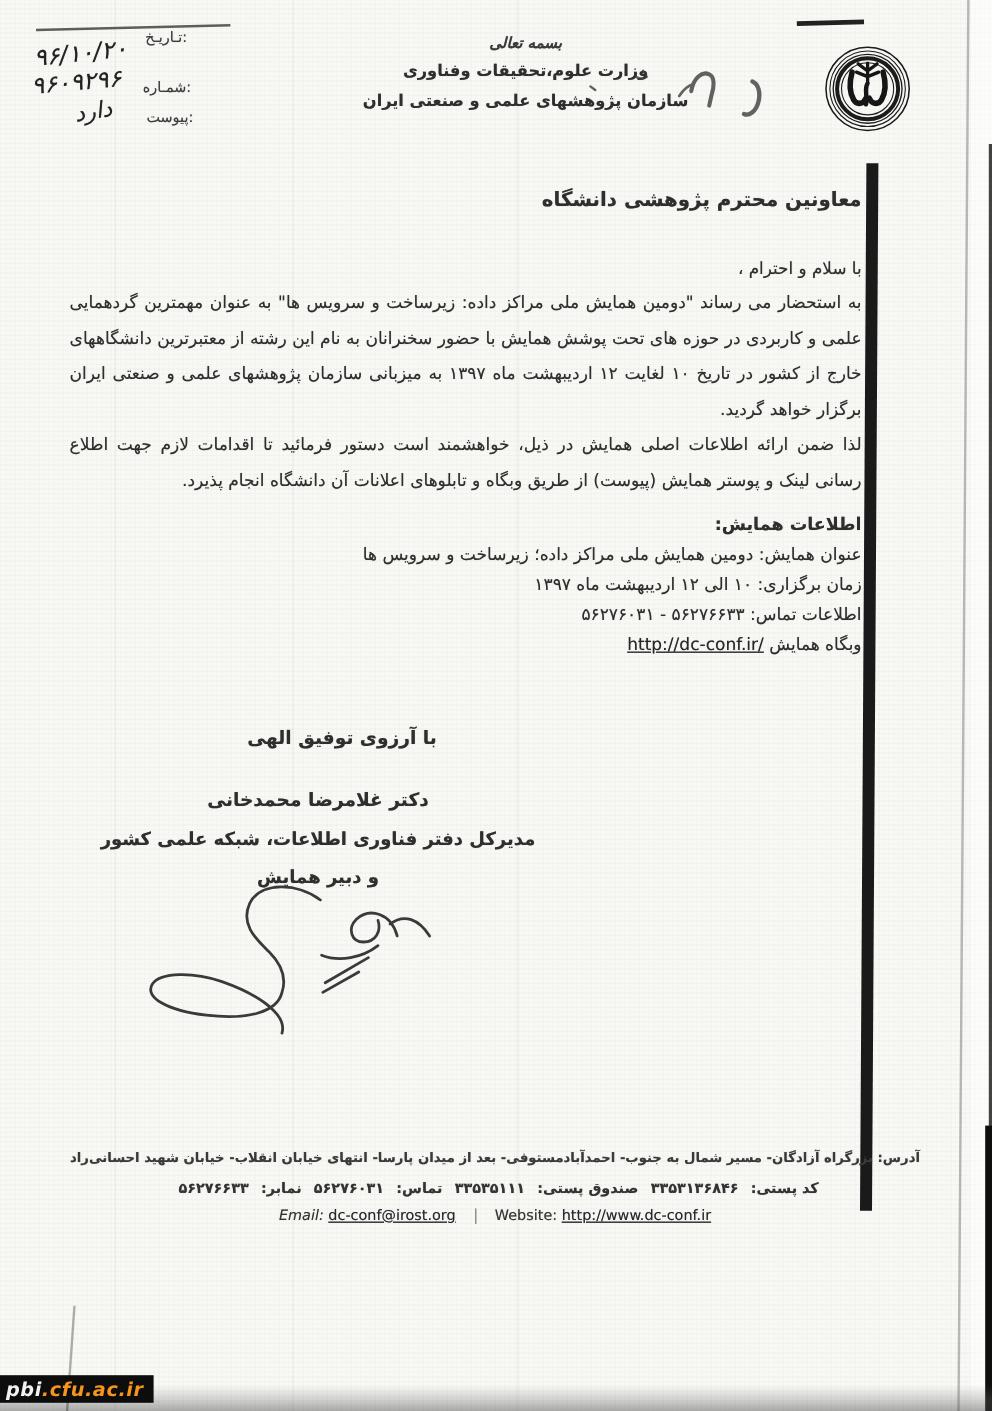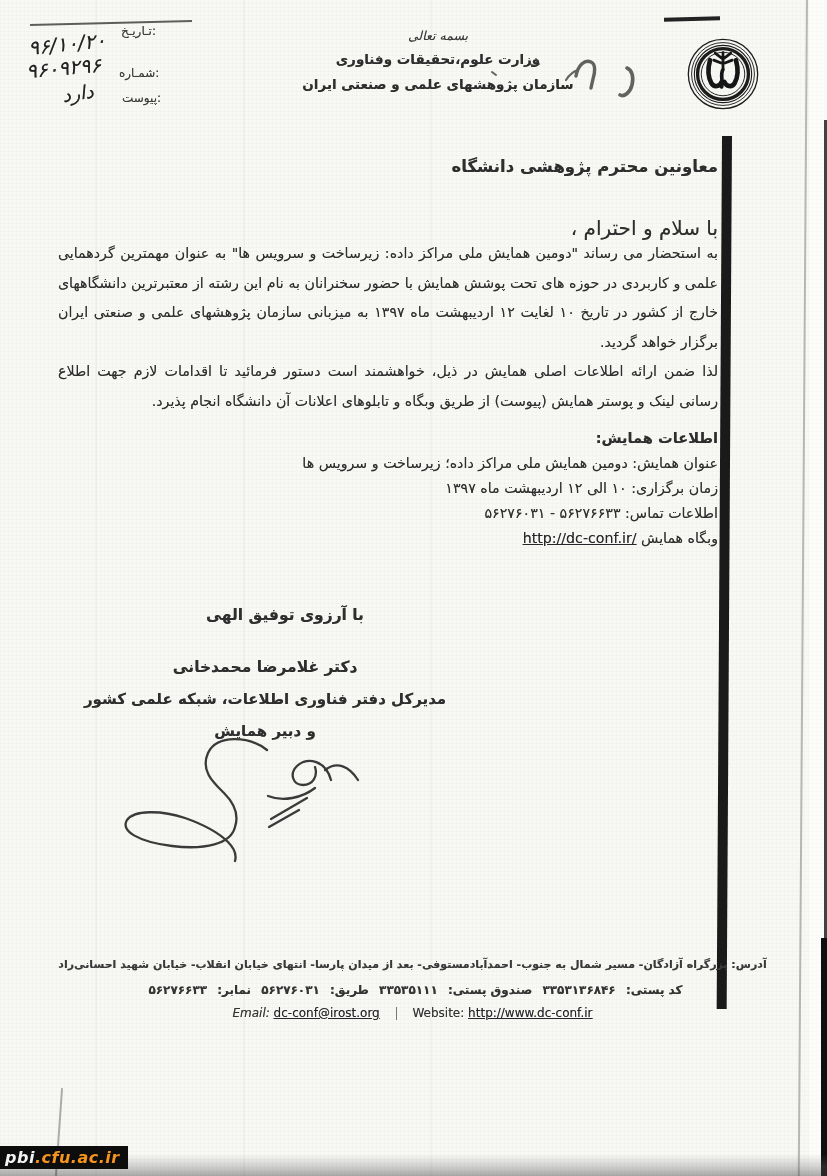--- a/index.html
+++ b/index.html
@@ -13,26 +13,26 @@
   }
   .abs{position:absolute;}
   .rtl{direction:rtl;unicode-bidi:plaintext;}
   .soft{text-shadow:0 0 0.6px rgba(70,70,70,0.55);}
   
   .meta-rule{left:30px;top:22px;width:162px;height:2px;background:rgba(55,55,55,0.8);transform:rotate(-1.4deg);}
   .meta-label{font-size:12px;color:#3c3c3c;}
   .hand{font-style:italic;color:#222;letter-spacing:1px;}
   
   .header{left:288px;top:28px;width:300px;text-align:center;}
-  .besmele{font-size:12.5px;font-style:italic;font-weight:normal;color:#3a3a3a;margin-bottom:8px;}
+  .besmele{font-size:12.5px;font-style:italic;font-weight:bold;color:#3a3a3a;margin-bottom:8px;}
   .ministry{font-size:13.5px;font-weight:bold;margin-bottom:9px;}
   .org{font-size:13.5px;font-weight:bold;}
   
   .recipient{left:58px;top:157px;width:660px;text-align:right;font-weight:bold;font-size:16.5px;}
-  .salutation{left:58px;top:216px;width:660px;text-align:right;font-size:20px;}
+  .salutation{left:58px;top:216px;width:660px;text-align:right;font-size:14px;}
   .para{left:58px;width:660px;text-align:justify;font-size:14.2px;line-height:29.5px;}
   .p1{top:239px;}
   .p2{top:357px;}
   .info{left:58px;top:429px;width:660px;text-align:right;font-size:14.2px;}
   .info-row{margin-bottom:9px;}
   .info-head{font-weight:bold;font-size:14.6px;}
   .link{text-decoration:underline;color:#26262b;}
   .ltr{direction:ltr;unicode-bidi:embed;display:inline-block;}
   .closing{left:140px;top:606px;width:290px;text-align:center;font-weight:bold;font-size:15.5px;}
   .signer-name{left:85px;top:658px;width:360px;text-align:center;font-weight:bold;font-size:15.5px;}
@@ -153,21 +153,21 @@
 
   <div class="abs f-address rtl soft">
     <span>آدرس:</span>
     <span>بزرگراه آزادگان- مسیر شمال به جنوب- احمدآبادمستوفی- بعد از میدان پارسا- انتهای خیابان انقلاب- خیابان شهید احسانی‌راد</span>
   </div>
   <div class="abs f-line2 rtl soft">
     <span>کد پستی:</span>
     <span>۳۳۵۳۱۳۶۸۴۶</span>
     <span>صندوق پستی:</span>
     <span>۳۳۵۳۵۱۱۱</span>
-    <span>طریق:</span>
+    <span>تماس:</span>
     <span>۵۶۲۷۶۰۳۱</span>
     <span>نمابر:</span>
     <span>۵۶۲۷۶۶۳۳</span>
   </div>
   <div class="abs f-email soft">
     <span class="lab">Email:</span>
     <span class="link">dc-conf@irost.org</span>
     <span class="f-divider"></span>
     <span>Website:</span>
     <span class="link">http://www.dc-conf.ir</span>

